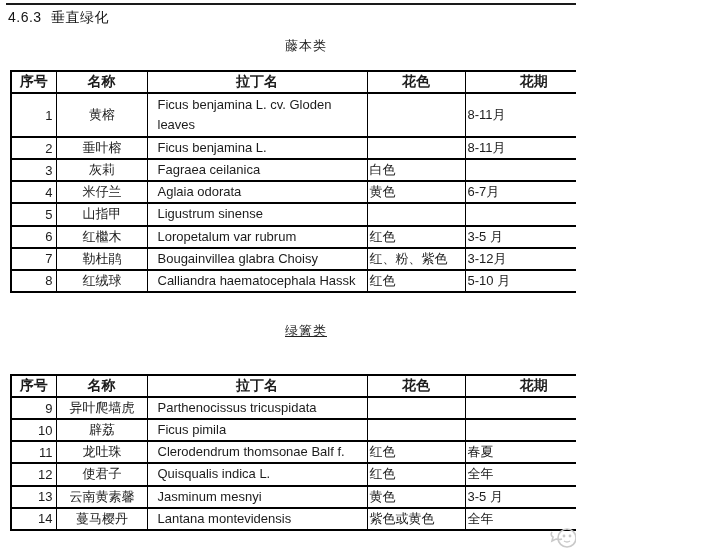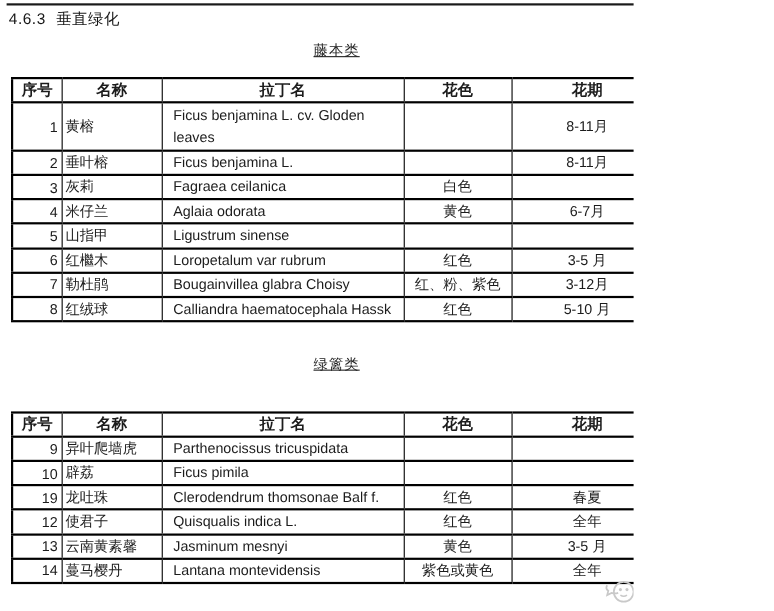--- a/index.html
+++ b/index.html
@@ -3,39 +3,39 @@
 <meta charset="utf-8">
 <style>
   html,body{margin:0;padding:0;background:#fff;}
   #page{
     position:relative;width:576px;height:555px;background:#ffffff;overflow:hidden;
     font-family:"Liberation Sans","DejaVu Sans",sans-serif;color:#1c1c1c;
   }
   #top-rule{position:absolute;left:6px;top:3px;width:592px;height:2px;background:#1a1a1a;}
   #doc-title{position:absolute;left:8px;top:9px;font-size:14px;color:#151515;word-spacing:5px;letter-spacing:0.5px;}
   .section-caption{position:absolute;left:10px;width:592px;text-align:center;font-size:13px;color:#222;letter-spacing:1px;}
-  #caption-1{top:37px;text-decoration:underline;}
+  #caption-1{top:37px;}
   #caption-2{top:322px;text-decoration:underline;}
   table.doc-table{
     position:absolute;left:10px;width:592px;border-collapse:collapse;table-layout:fixed;
     border:2px solid #000;background:#fff;
   }
   #table-1{top:70px;}
   #table-2{top:374px;}
   .doc-table th,.doc-table td{
     border-left:1px solid #000;border-right:1px solid #000;
     border-top:2px solid #000;border-bottom:2px solid #000;
     font-size:13px;overflow:hidden;white-space:nowrap;padding:0 2px;color:#1c1c1c;
   }
   .doc-table th{font-size:14px;font-weight:bold;height:20px;}
   .doc-table td{height:19px;}
   .doc-table td.c0{text-align:right;padding-right:3px;}
-  .doc-table td.c1{text-align:left;padding-left:3px;}
+  .doc-table td.c1{text-align:center;padding-left:3px;}
   .doc-table td.c2{text-align:left;padding-left:10px;white-space:normal;line-height:1.55;}
-  .doc-table td.c3,.doc-table td.c4{text-align:center;}
+  .doc-table td.c3,.doc-table td.c4{text-align:left;}
   #table-1 tbody tr:first-child td{height:42px;}
   #watermark{
     position:absolute;left:549px;top:501px;display:flex;align-items:center;gap:4px;
   }
   #watermark-text{font-size:15px;color:#c7c7c7;letter-spacing:2px;}
 </style>
 </head>
 <body>
 
 <div id="page">
@@ -151,21 +151,21 @@
           <td class="c4"></td>
         </tr>
         <tr>
           <td class="c0">10</td>
           <td class="c1">辟荔</td>
           <td class="c2">Ficus pimila</td>
           <td class="c3"></td>
           <td class="c4"></td>
         </tr>
         <tr>
-          <td class="c0">19</td>
+          <td class="c0">11</td>
           <td class="c1">龙吐珠</td>
           <td class="c2">Clerodendrum thomsonae Balf f.</td>
           <td class="c3">红色</td>
           <td class="c4">春夏</td>
         </tr>
         <tr>
           <td class="c0">12</td>
           <td class="c1">使君子</td>
           <td class="c2">Quisqualis indica L.</td>
           <td class="c3">红色</td>

